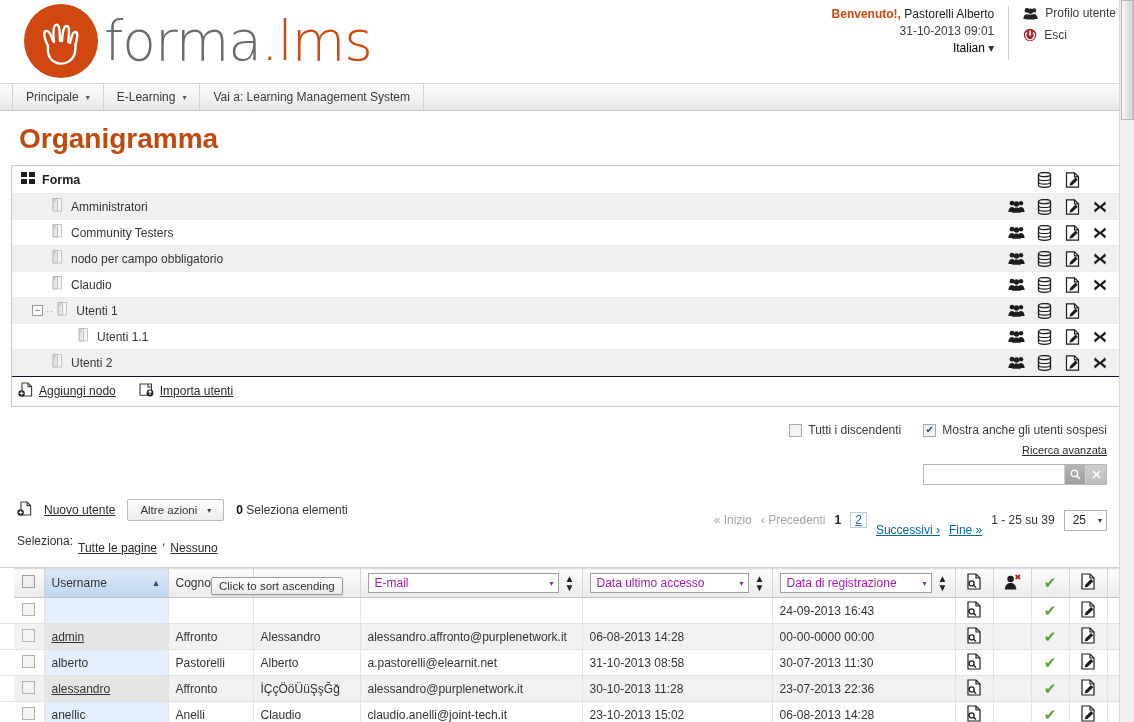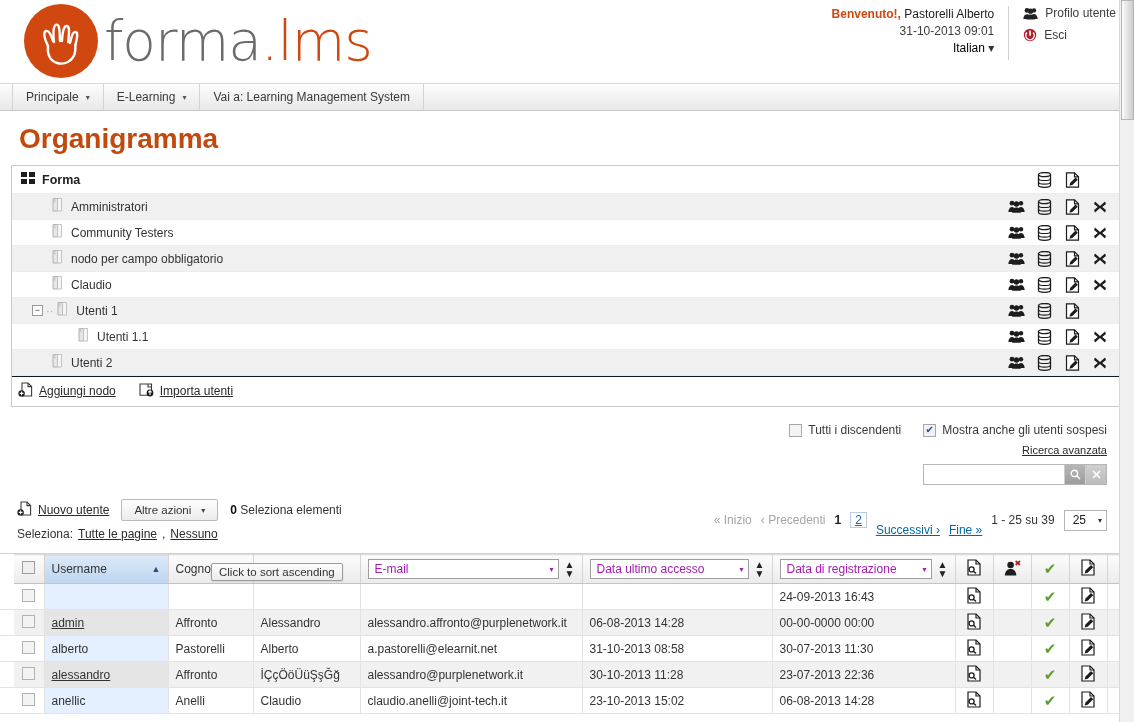--- a/index.html
+++ b/index.html
@@ -165,33 +165,33 @@
   .sbtn.grey { background: linear-gradient(to bottom,#b6b6b6,#9d9d9d); }
   .sbtn.grey2 { background: linear-gradient(to bottom,#cfcfcf,#bcbcbc); }
 
   
   .toolbar {
     display:flex; align-items:flex-start; justify-content:space-between;
     margin-top: 14px; padding: 0 16px 0 6px;
   }
   .tb-left { display:flex; flex-direction:column; gap:6px; }
   .tb-left-top { display:flex; align-items:center; gap:12px; }
-  .newuser { display:flex; align-items:center; gap:6px; }
+  .newuser { display:flex; align-items:center; gap:12px; }
   .newuser a { color:#2a2a2a; text-decoration:underline; font-size:12px;}
   .btn-altre {
     border:1px solid #b9b9b9;
     background: linear-gradient(to bottom,#fdfdfd,#ececec);
     padding: 4px 12px; font-size:11.5px; color:#333;
     display:flex; align-items:center; gap:10px; border-radius:2px;
   }
   .btn-altre .caret { font-size:8px; color:#444; }
   .selcount { font-size:12px; color:#333; }
   .selcount b { color:#111; }
   .tb-seleziona { font-size:12px; color:#333; display:flex; gap:5px; align-items:center;}
-  .tb-seleziona a { color:#2a2a2a; text-decoration: underline; }
+  .tb-seleziona a { color:#2a2a2a; text-decoration: underline; margin-top: 14px; }
 
   .pager { display:flex; align-items:center; gap:9px; font-size:12px; padding-top:4px;}
   .pager .dim { color:#a5a5a5; }
   .pager .cur { font-weight:bold; color:#222; }
   .pager .pg {
     border:1px solid #b9cce4; color:#2a5db0; text-decoration:underline;
     padding:0 4px; background:#fff;
   }
   .pager a { color:#0369a1; text-decoration:underline;margin-top:20px; }
   .pager .count { color:#333; }

